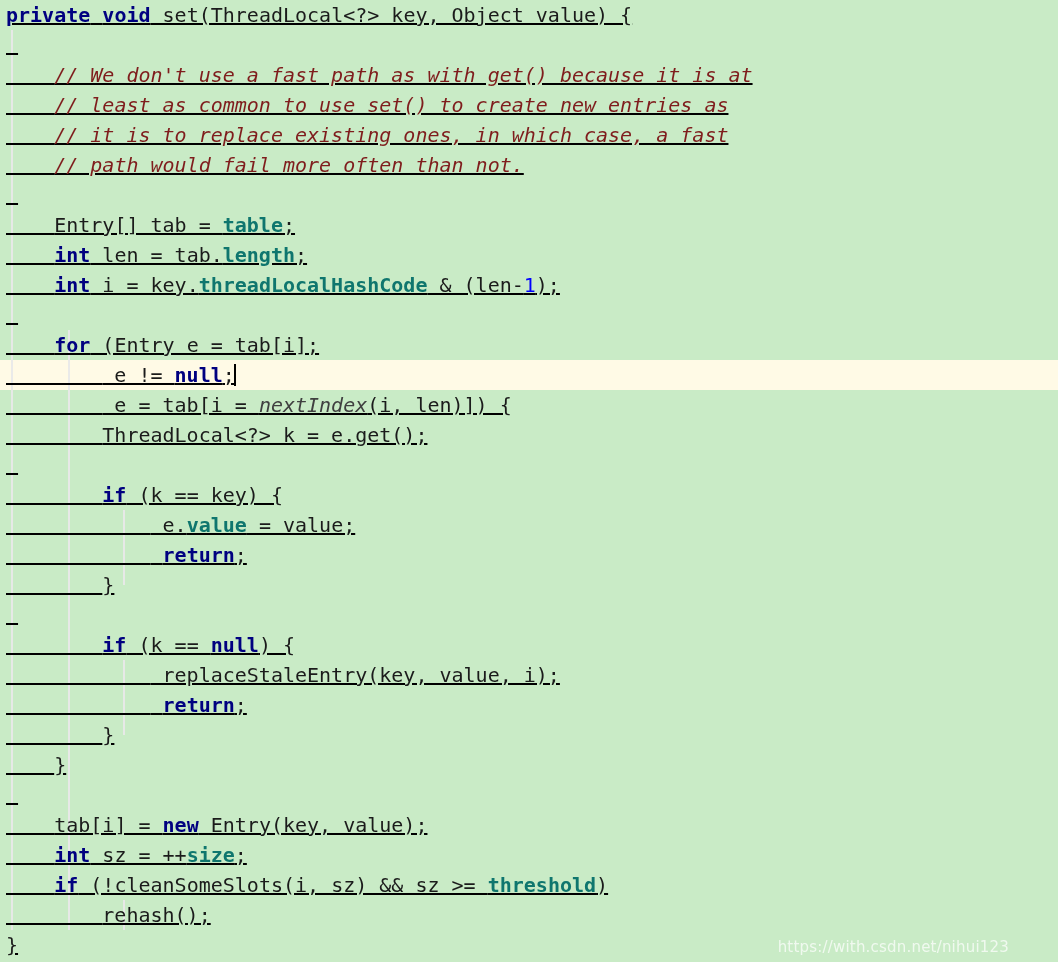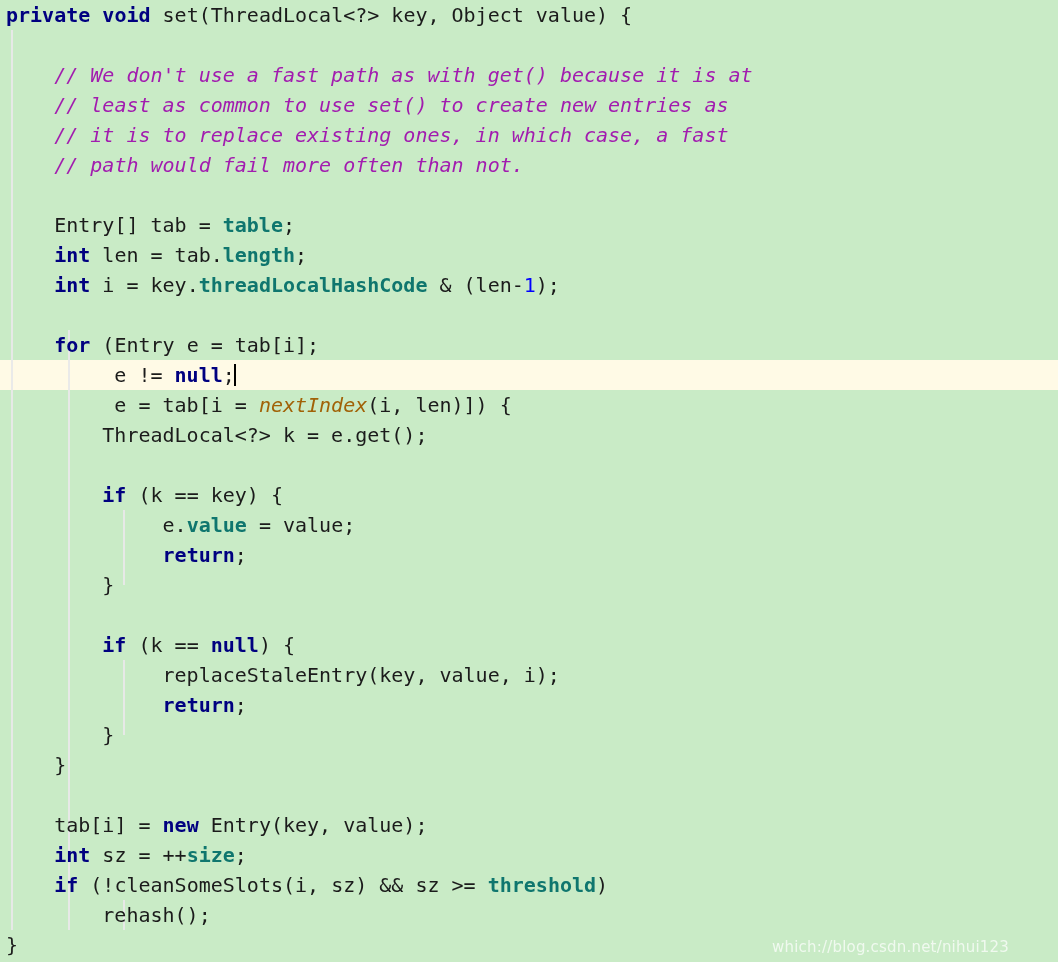--- a/index.html
+++ b/index.html
@@ -12,20 +12,21 @@
     height: 962px;
     overflow: hidden;
     font-family: "DejaVu Sans Mono", monospace;
   }
 
   #editor {
     position: relative;
     width: 1015px;
     height: 962px;
     background: #c9ebc6;
+    text-decoration: underline;
   }
 
   
   .indent-guide {
     position: absolute;
     width: 2px;
     background: #e9e9e9;
     opacity: 0.95;
     z-index: 1;
   }
@@ -55,22 +56,22 @@
   .ln {
     display: block;
     height: 30px;
     padding-left: 6px;
     white-space: pre;
   }
 
   .kw       { color: #000080; font-weight: bold; }
   .field    { color: #0f766e; font-weight: bold; }
   .num      { color: #0000ff; }
-  .cmt      { color: #a21caf; font-style: italic; }
-  .stat     { color: #a16207; font-style: italic; }
+  .cmt      { color: #7f1d1d; font-style: italic; }
+  .stat     { color: #404040; font-style: italic; }
   .plain    { color: #1b1b1b; }
 
   
   .caret {
     display: inline-block;
     width: 2px;
     height: 22px;
     background: #000000;
     vertical-align: -4px;
     margin-left: -1px;
@@ -99,14 +100,14 @@
   <div id="guides">
       <div class="indent-guide" style="left: 11px; top: 30px; height: 900px; background: rgb(233, 233, 233);"></div>
       <div class="indent-guide" style="left: 68px; top: 330px; height: 600px; background: rgb(233, 233, 233);"></div>
       <div class="indent-guide" style="left: 123px; top: 510px; height: 75px; background: rgb(233, 233, 233);"></div>
       <div class="indent-guide" style="left: 123px; top: 660px; height: 75px; background: rgb(233, 233, 233);"></div>
       <div class="indent-guide" style="left: 123px; top: 900px; height: 30px; background: rgb(233, 233, 233);"></div>
     </div>
 
   <div id="code"><span class="ln"><span class="kw">private</span><span class="plain"> </span><span class="kw">void</span><span class="plain"> set(ThreadLocal&lt;?&gt; key, Object value) {</span></span><span class="ln">&nbsp;</span><span class="ln"><span class="plain">    </span><span class="cmt">// We don't use a fast path as with get() because it is at</span></span><span class="ln"><span class="plain">    </span><span class="cmt">// least as common to use set() to create new entries as</span></span><span class="ln"><span class="plain">    </span><span class="cmt">// it is to replace existing ones, in which case, a fast</span></span><span class="ln"><span class="plain">    </span><span class="cmt">// path would fail more often than not.</span></span><span class="ln">&nbsp;</span><span class="ln"><span class="plain">    </span><span class="plain">Entry[] tab = </span><span class="field">table</span><span class="plain">;</span></span><span class="ln"><span class="plain">    </span><span class="kw">int</span><span class="plain"> len = tab.</span><span class="field">length</span><span class="plain">;</span></span><span class="ln"><span class="plain">    </span><span class="kw">int</span><span class="plain"> i = key.</span><span class="field">threadLocalHashCode</span><span class="plain"> &amp; (len-</span><span class="num">1</span><span class="plain">);</span></span><span class="ln">&nbsp;</span><span class="ln"><span class="plain">    </span><span class="kw">for</span><span class="plain"> (Entry e = tab[i];</span></span><span class="ln"><span class="plain">        </span><span class="plain"> e != </span><span class="kw">null</span><span class="plain">;</span><span class="caret"></span></span><span class="ln"><span class="plain">        </span><span class="plain"> e = tab[i = </span><span class="stat">nextIndex</span><span class="plain">(i, len)]) {</span></span><span class="ln"><span class="plain">        </span><span class="plain">ThreadLocal&lt;?&gt; k = e.get();</span></span><span class="ln">&nbsp;</span><span class="ln"><span class="plain">        </span><span class="kw">if</span><span class="plain"> (k == key) {</span></span><span class="ln"><span class="plain">            </span><span class="plain"> e.</span><span class="field">value</span><span class="plain"> = value;</span></span><span class="ln"><span class="plain">            </span><span class="plain"> </span><span class="kw">return</span><span class="plain">;</span></span><span class="ln"><span class="plain">        </span><span class="plain">}</span></span><span class="ln">&nbsp;</span><span class="ln"><span class="plain">        </span><span class="kw">if</span><span class="plain"> (k == </span><span class="kw">null</span><span class="plain">) {</span></span><span class="ln"><span class="plain">            </span><span class="plain"> replaceStaleEntry(key, value, i);</span></span><span class="ln"><span class="plain">            </span><span class="plain"> </span><span class="kw">return</span><span class="plain">;</span></span><span class="ln"><span class="plain">        </span><span class="plain">}</span></span><span class="ln"><span class="plain">    </span><span class="plain">}</span></span><span class="ln">&nbsp;</span><span class="ln"><span class="plain">    </span><span class="plain">tab[i] = </span><span class="kw">new</span><span class="plain"> Entry(key, value);</span></span><span class="ln"><span class="plain">    </span><span class="kw">int</span><span class="plain"> sz = ++</span><span class="field">size</span><span class="plain">;</span></span><span class="ln"><span class="plain">    </span><span class="kw">if</span><span class="plain"> (!cleanSomeSlots(i, sz) &amp;&amp; sz &gt;= </span><span class="field">threshold</span><span class="plain">)</span></span><span class="ln"><span class="plain">        </span><span class="plain">rehash();</span></span><span class="ln"><span class="plain">}</span></span></div>
 
-  <div id="watermark">which://blog.csdn.net/nihui123</div>
+  <div id="watermark">https://with.csdn.net/nihui123</div>
 </div>
 
 </body></html>

